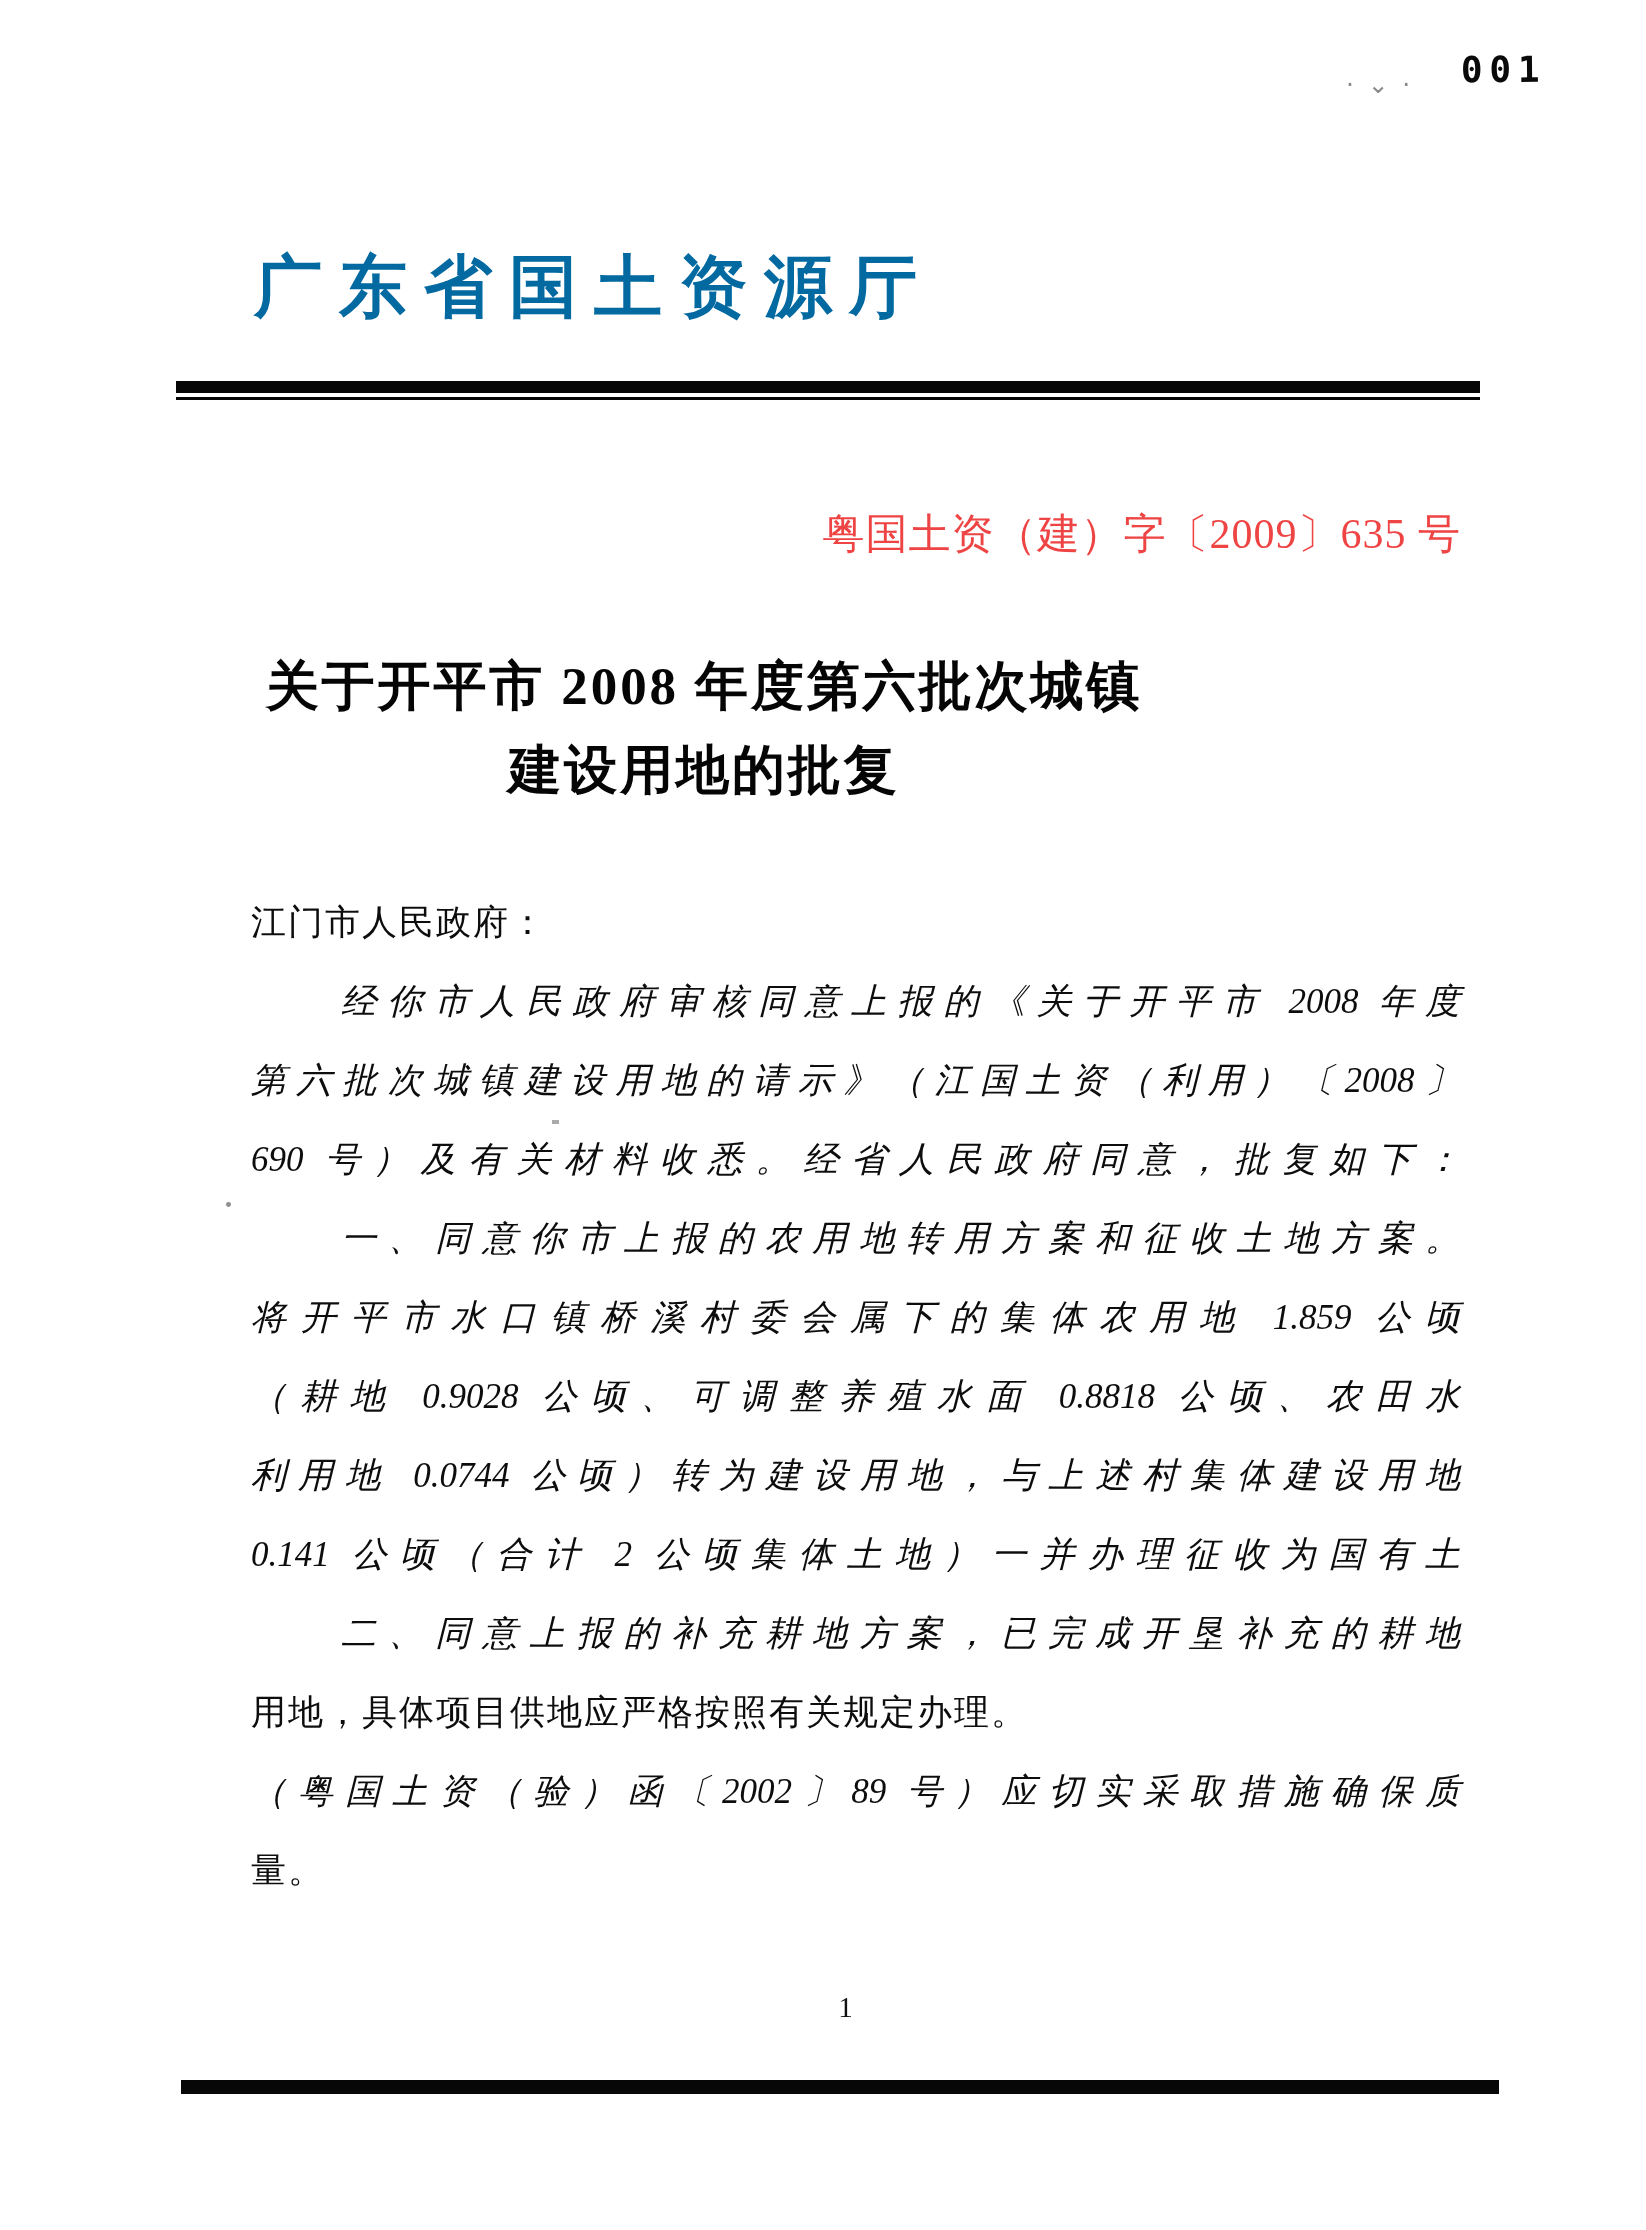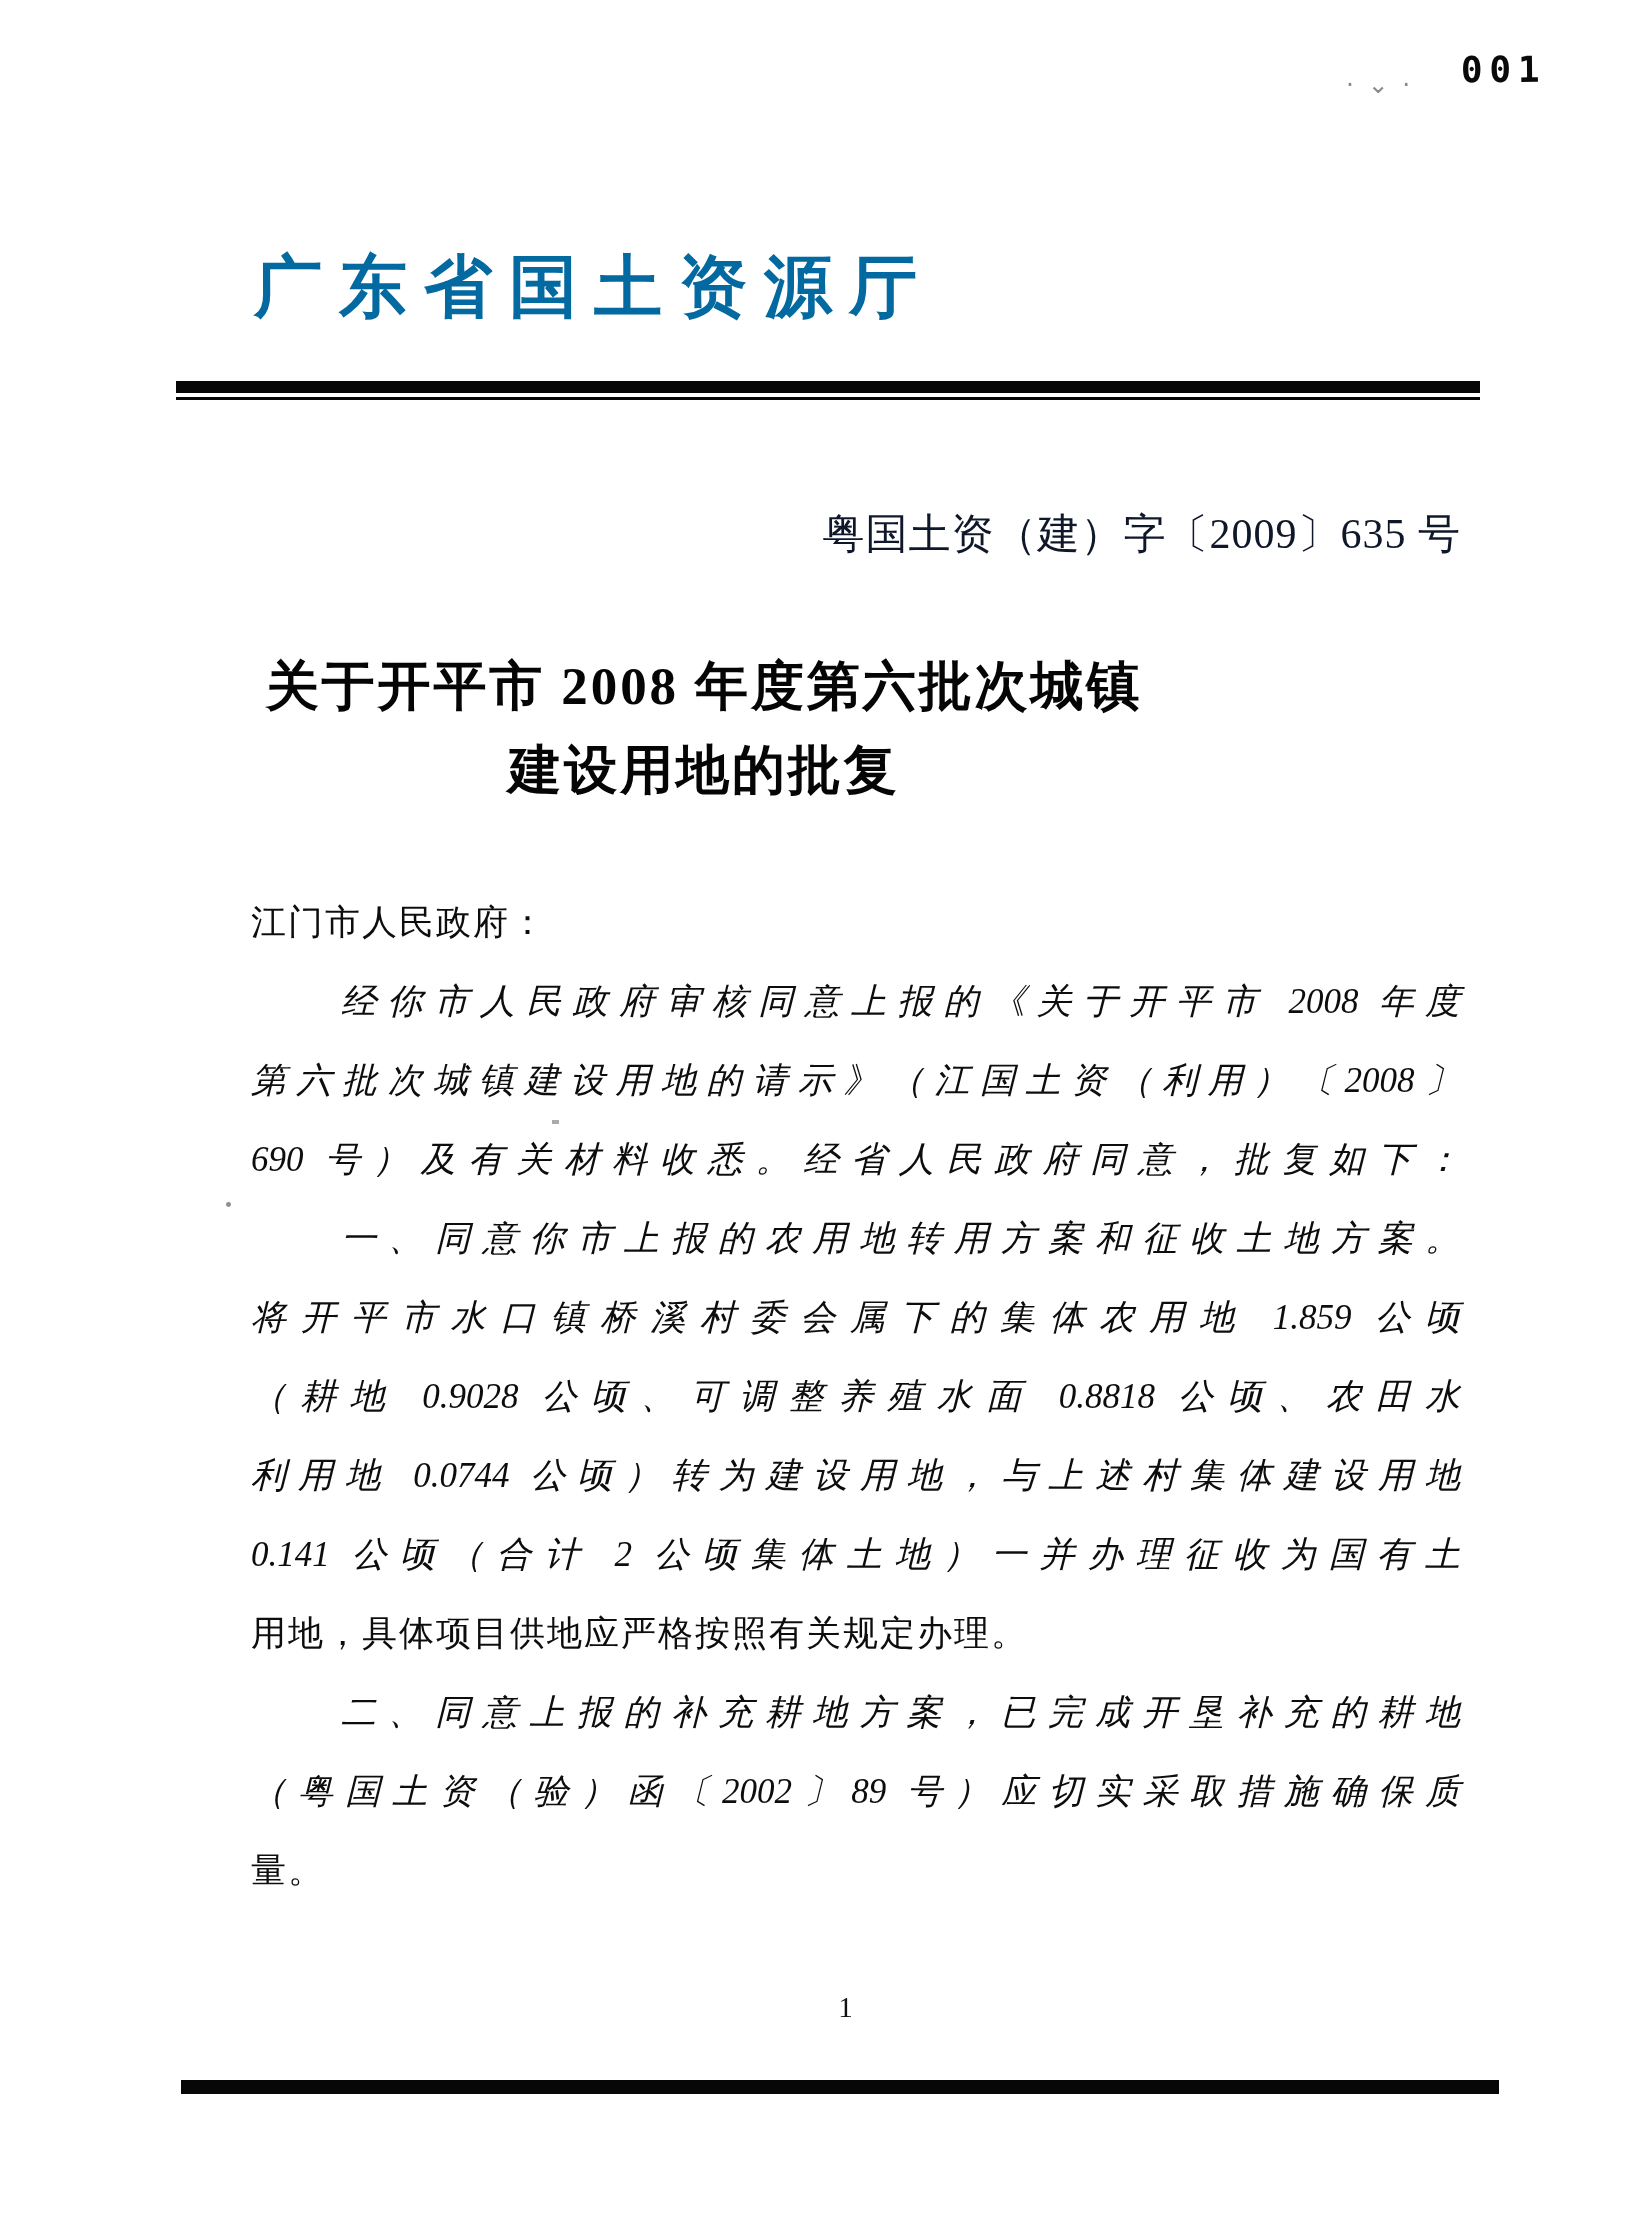--- a/index.html
+++ b/index.html
@@ -73,21 +73,21 @@
 
   
   .doc-number {
     position: absolute;
     top: 506px;
     left: 0;
     right: 185px;
     text-align: right;
     font-size: 42px;
     letter-spacing: 1px;
-    color: #0f172a;
+    color: #ef4444;
     white-space: nowrap;
   }
 
   
   .doc-title {
     position: absolute;
     top: 644px;
     left: 0;
     width: 1408px;
     text-align: center;
@@ -185,22 +185,22 @@
   <div class="body-block">
     <div class="body-line">江门市人民政府：</div>
     <div class="body-line fill indent">经你市人民政府审核同意上报的《关于开平市 2008 年度</div>
     <div class="body-line fill">第六批次城镇建设用地的请示》（江国土资（利用）〔2008〕</div>
     <div class="body-line fill">690 号）及有关材料收悉。经省人民政府同意，批复如下：</div>
     <div class="body-line fill indent">一、同意你市上报的农用地转用方案和征收土地方案。</div>
     <div class="body-line fill">将开平市水口镇桥溪村委会属下的集体农用地 1.859 公顷</div>
     <div class="body-line fill">（耕地 0.9028 公顷、可调整养殖水面 0.8818 公顷、农田水</div>
     <div class="body-line fill">利用地 0.0744 公顷）转为建设用地，与上述村集体建设用地</div>
     <div class="body-line fill">0.141 公顷（合计 2 公顷集体土地）一并办理征收为国有土</div>
+    <div class="body-line fill indent">二、同意上报的补充耕地方案，已完成开垦补充的耕地</div>
     <div class="body-line">用地，具体项目供地应严格按照有关规定办理。</div>
-    <div class="body-line fill indent">二、同意上报的补充耕地方案，已完成开垦补充的耕地</div>
     <div class="body-line fill">（粤国土资（验）函〔2002〕89 号）应切实采取措施确保质</div>
     <div class="body-line">量。</div>
   </div>
 
   <div class="noise-dot"></div>
   <div class="noise-dot2"></div>
 
   <div class="page-number">1</div>
   <div class="footer-rule"></div>
 

